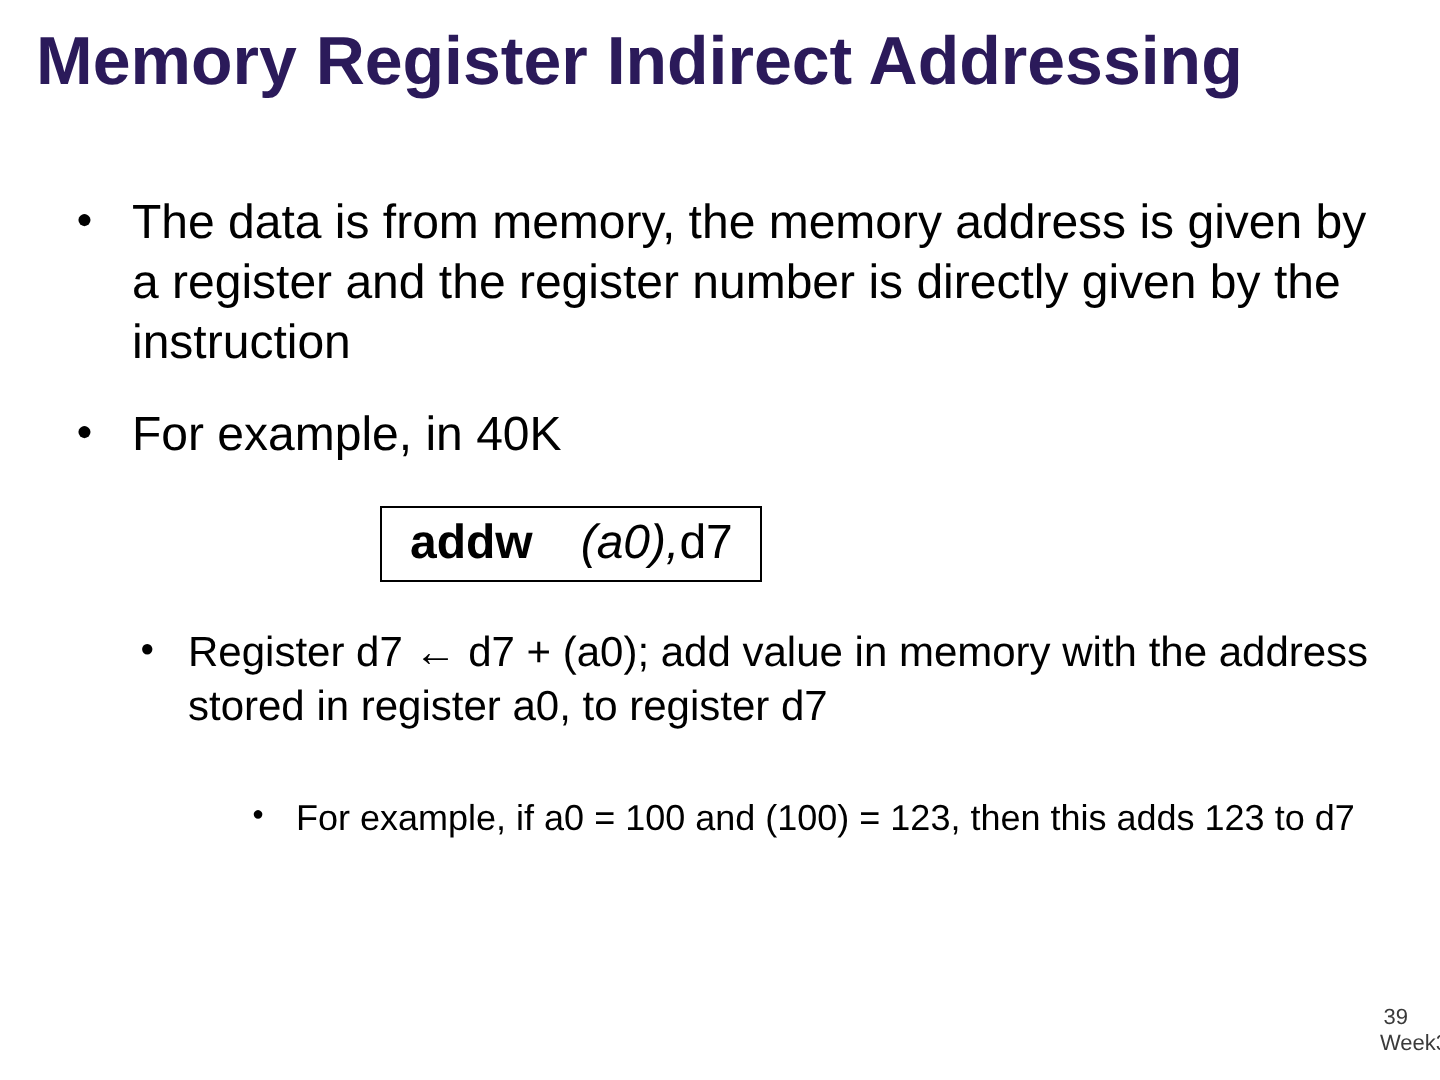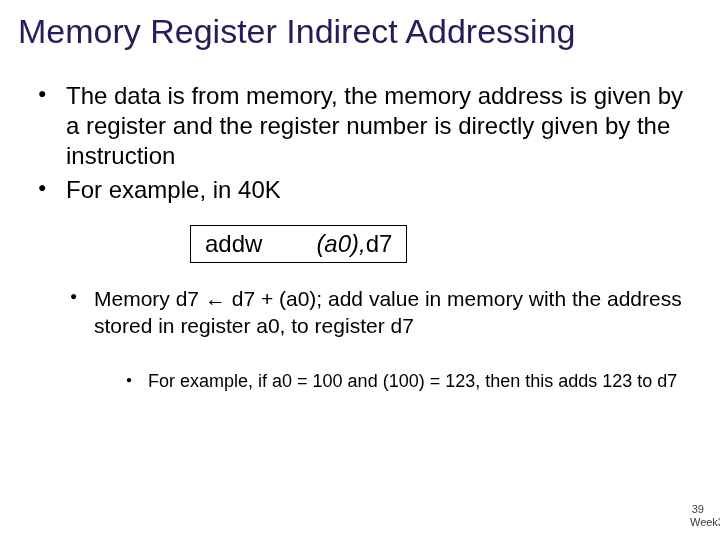--- a/index.html
+++ b/index.html
@@ -7,54 +7,55 @@
     width: 720px;
     height: 540px;
     background: #fff;
     font-family: Arial, Helvetica, sans-serif;
     color: #000;
     position: relative;
     overflow: hidden;
   }
   .title {
     font-size: 34px;
-    font-weight: normal;
+    font-weight: bold;
     color: #2b1a5a;
     padding: 12px 18px 6px 18px;
     line-height: 1.15;
   }
   .content {
     padding: 24px 30px 0 30px;
   }
   .bullet-list {
     list-style: none;
   }
   .bullet-item {
     position: relative;
     padding-left: 36px;
     font-size: 24px;
     line-height: 1.25;
     margin-bottom: 4px;
+    margin-top: 16px;
   }
   .bullet-item::before {
     content: "●";
     position: absolute;
     left: 8px;
     top: 4px;
     font-size: 14px;
     color: #000;
   }
   .code-box {
     display: inline-block;
     border: 1px solid #000;
     padding: 4px 14px 4px 14px;
     margin: 16px 0 14px 160px;
     font-size: 24px;
   }
-  .code-box .mnemonic { margin-right: 54px; }
+  .code-box .mnemonic { margin-right: 24px; font-weight: bold; }
   .italic-bold { font-style: italic; font-weight: normal; }
   .sub-list {
     list-style: none;
     margin-left: 34px;
   }
   .sub-item {
     position: relative;
     padding-left: 30px;
     font-size: 21px;
     line-height: 1.3;
@@ -116,21 +117,21 @@
     <li class="bullet-item">The data is from memory, the memory address is given by a register and the register number is directly given by the instruction</li>
     <li class="bullet-item">For example, in 40K</li>
   </ul>
 
   <div class="code-box">
     <span class="mnemonic">addw</span><span class="italic-bold">(a0),</span><span>d7</span>
   </div>
 
   <ul class="sub-list">
     <li class="sub-item">
-      <span>Memory d7 </span><span class="arrow">←</span><span> d7 + (a0); add value in memory with the address stored in register a0, to register d7</span>
+      <span>Register d7 </span><span class="arrow">←</span><span> d7 + (a0); add value in memory with the address stored in register a0, to register d7</span>
       <ul class="subsub-list">
         <li class="subsub-item">For example, if a0 = 100 and (100) = 123, then this adds 123 to d7</li>
       </ul>
     </li>
   </ul>
 </div>
 
 <div class="footer-center">Week3</div>
 <div class="footer-right">39</div>
 

